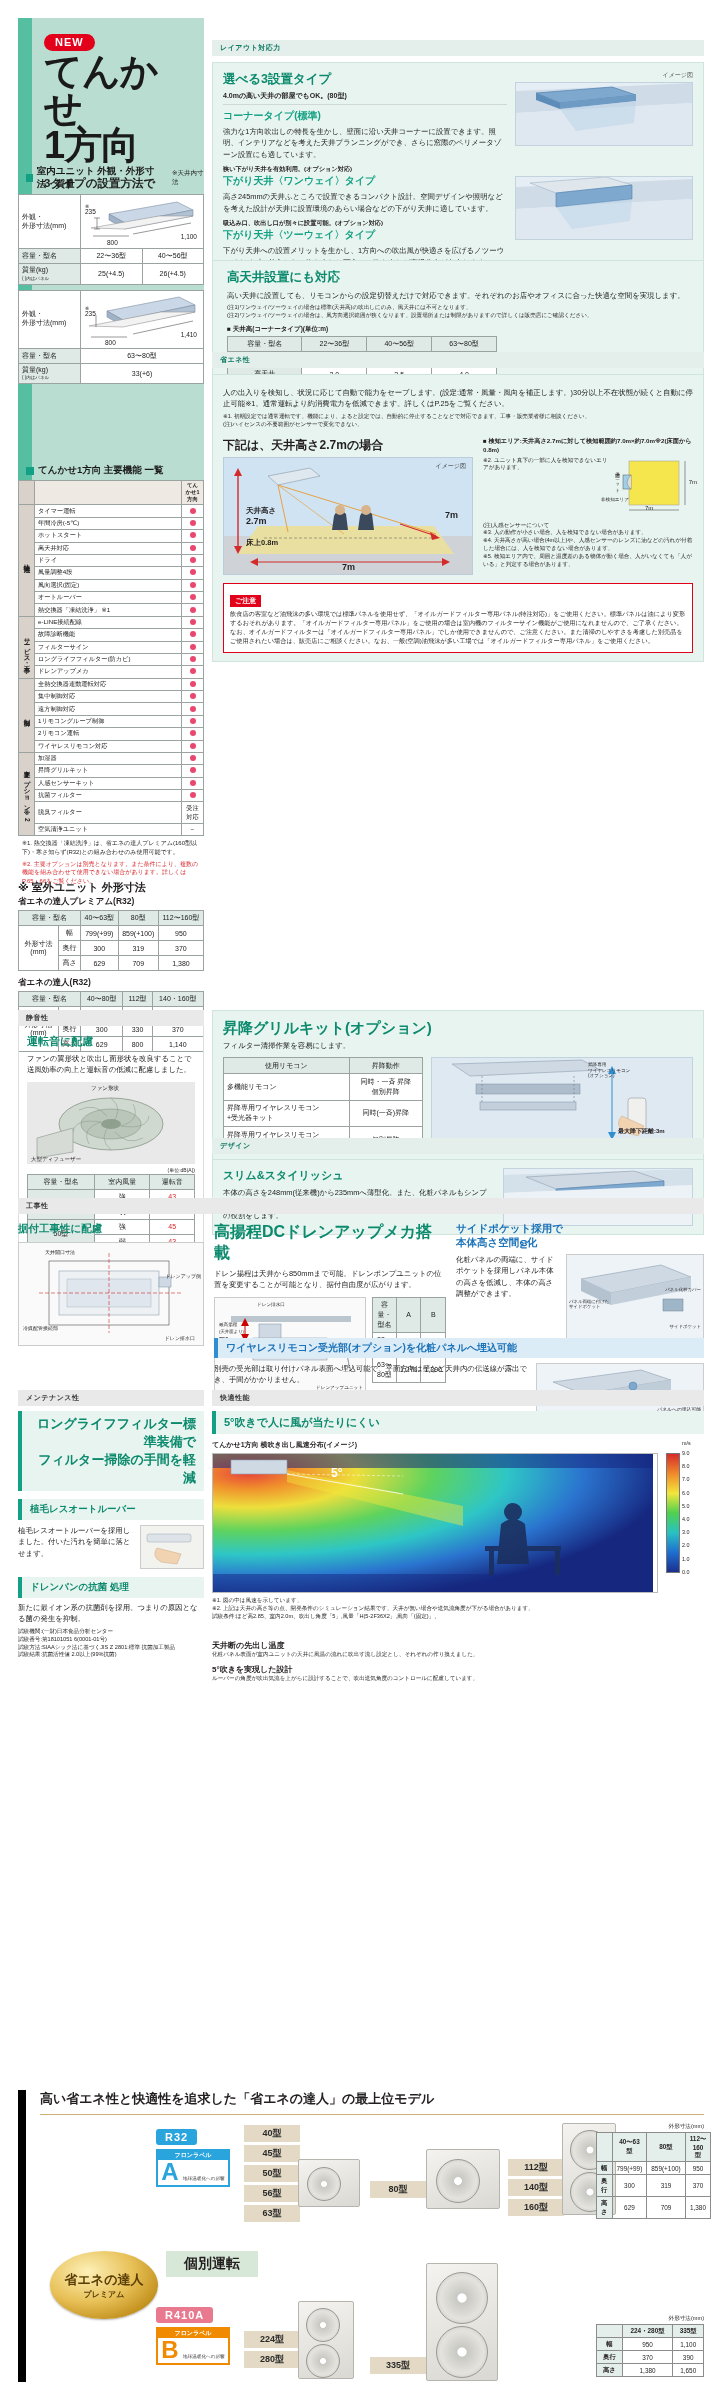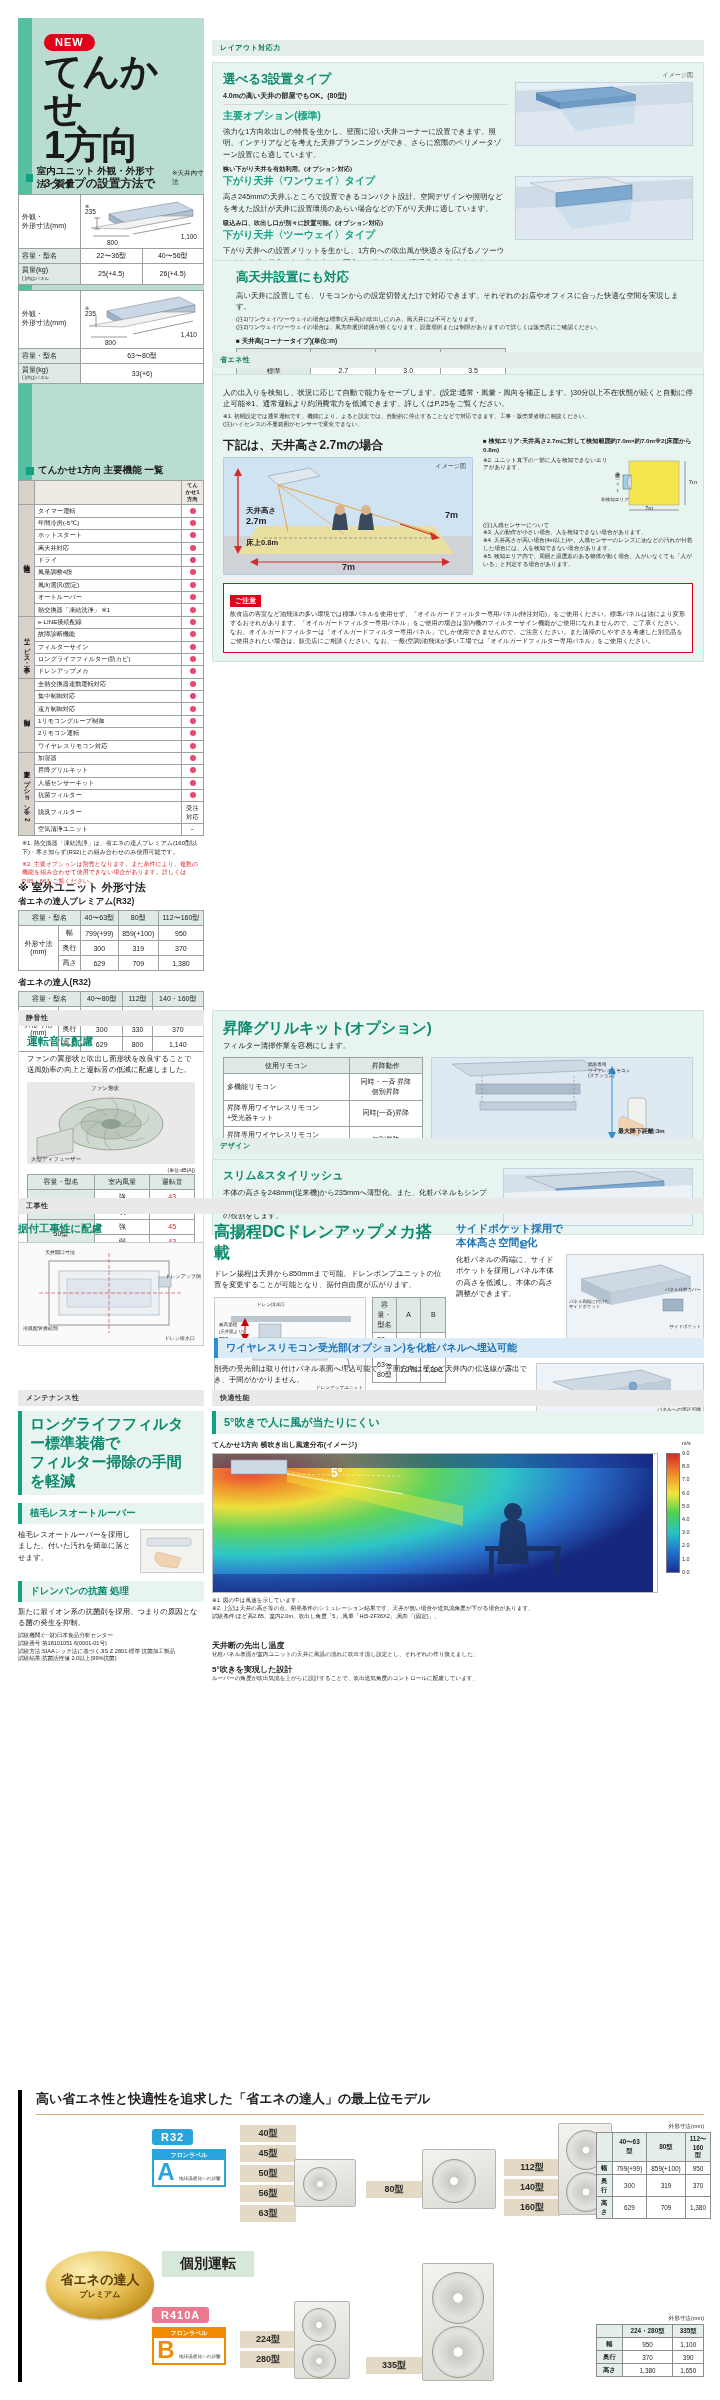--- a/index.html
+++ b/index.html
@@ -98,21 +98,21 @@
   }
   .caution .tag {
     background:#e2001a;color:#fff;font-size:7px;font-weight:bold;padding:1px 5px;
     display:inline-block;margin-bottom:3px;
   }
 
   
   .illus { position:relative; overflow:hidden; }
 
   
-  .bottom-sec { border-left:4px solid #000000; }
+  .bottom-sec { border-left:8px solid #000000; }
   .refr {
     display:inline-block; color:#fff; font-weight:bold; font-size:11px;
     padding:2px 9px; border-radius:3px; letter-spacing:1px;
   }
   .refr.r32 { background:#29a4dc; }
   .refr.r410 { background:#e8798f; }
   .flon {
     border:2px solid #29a4dc; width:74px; text-align:center; padding:2px 0 1px 0; background:#fff;
   }
   .flon .t { background:#29a4dc;color:#fff;font-size:6px;font-weight:bold;display:block;margin:-2px 0 0 0;}
@@ -431,21 +431,21 @@
 </div>
 
 <div class="rc" style="top:40px;">
   <div class="sec-label">レイアウト対応力</div>
   <div class="box-green" style="margin-top:6px;padding:8px 10px 10px 10px;position:relative;">
     <div style="display:flex;gap:8px;">
       <div style="flex:1;">
         <h3 class="title-g">選べる3設置タイプ</h3>
         <div style="font-size:7px;font-weight:bold;margin:3px 0 2px 0;">4.0mの高い天井の部屋でもOK。(80型)</div>
         <div class="rule" style="margin:3px 0 4px 0;"></div>
-        <h4 class="sub-g">主要オプション(標準)</h4>
+        <h4 class="sub-g">コーナータイプ(標準)</h4>
         <div class="body-txt" style="margin-top:3px;">強力な1方向吹出しの特長を生かし、壁面に沿い天井コーナーに設置できます。照明、インテリアなどを考えた天井プランニングができ、さらに窓際のペリメータゾーン設置にも適しています。</div>
         <div style="font-size:6.2px;font-weight:bold;margin-top:5px;">狭い下がり天井を有効利用。(オプション対応)</div>
         <h4 class="sub-g">下がり天井〈ワンウェイ〉タイプ</h4>
         <div class="body-txt" style="margin-top:3px;">高さ245mmの天井ふところで設置できるコンパクト設計。空間デザインや照明などを考えた設計が天井に設置環境のあらい場合などの下がり天井に適しています。</div>
         <div style="font-size:6.2px;font-weight:bold;margin-top:5px;">吸込み口、吹出し口が別々に設置可能。(オプション対応)</div>
         <h4 class="sub-g">下がり天井〈ツーウェイ〉タイプ</h4>
         <div class="body-txt" style="margin-top:3px;">下がり天井への設置メリットを生かし、1方向への吹出風が快適さを広げるノツーウェイタイプ。前方からの吹き出しと下方への吹き出しが室温分布が向上します。</div>
       </div>
       <div style="width:178px;">
         <div style="text-align:right;font-size:6px;color:#555;margin-bottom:2px;">イメージ図</div>
@@ -480,21 +480,21 @@
             <path d="M38 27 L52 50 L110 42 L112 20 Z" fill="#bcd4e8" opacity=".5"></path>
             <path d="M112 20 L150 30 L150 40 L112 30 Z" fill="#bcd4e8" opacity=".5"></path>
           </svg>
         </div>
       </div>
     </div>
   </div>
 </div>
 
 <div class="rc" style="top:260px;">
-  <div class="box-green" style="padding:8px 10px 8px 23px;">
+  <div class="box-green" style="padding:8px 10px 8px 14px;">
     <h3 class="title-g">高天井設置にも対応</h3>
     <div class="body-txt" style="margin-top:4px;">高い天井に設置しても、リモコンからの設定切替えだけで対応できます。それぞれのお店やオフィスに合った快適な空間を実現します。</div>
     <div class="tiny" style="margin-top:3px;">(注1)ワンウェイ/ツーウェイの場合は標準(天井高)の吹出しにのみ、風天井には不可となります。</div>
     <div class="tiny">(注2)ワンウェイ/ツーウェイの場合は、風方向選択範囲が狭くなります。設置場所または制限がありますので詳しくは販売店にご確認ください。</div>
     <div style="font-size:6.5px;font-weight:bold;margin:5px 0 2px 0;">■ 天井高(コーナータイプ)(単位:m)</div>
     <table class="grid" id="ceiling-table" style="width:270px;">
         <tbody>
           <tr>
             <td class="thead">容量・型名</td>
             <td class="thead">22〜36型</td>
@@ -841,21 +841,21 @@
         <circle cx="96" cy="22" r="4" fill="#7fa8cf" stroke="#4d7fad" stroke-width=".5"></circle>
       </svg>
       <span style="position:absolute;right:2px;bottom:2px;font-size:4.8px;">パネルへの埋込可能</span>
     </div>
   </div>
 </div>
 
 <div style="position:absolute;left:18px;top:1390px;width:186px;">
   <div class="sec-label gray">メンテナンス性</div>
   <div style="background:#e8f4ef;border-left:4px solid #12a184;padding:4px 8px;margin-top:5px;">
-    <h3 class="title-g" style="font-size:15px;white-space:pre-line;">ロングライフフィルター標準装備で
+    <h3 class="title-g" style="font-size:13px;white-space:pre-line;text-align:right;">ロングライフフィルター標準装備で
 フィルター掃除の手間を軽減</h3>
   </div>
   <div style="background:#e8f4ef;border-left:4px solid #12a184;padding:4px 8px;margin-top:8px;">
     <h3 class="title-g" style="font-size:9.5px;">植毛レスオートルーバー</h3>
   </div>
   <div style="display:flex;gap:6px;margin-top:5px;">
     <div class="body-txt" style="flex:1;">植毛レスオートルーバーを採用しました。付いた汚れを簡単に落とせます。</div>
     <div class="imgbox" style="width:64px;height:44px;border:1px solid #ccc;background:#f2f2ee;">
       <svg width="62" height="42" viewBox="0 0 62 42">
         <rect width="62" height="42" fill="#f2f2ee"></rect>

